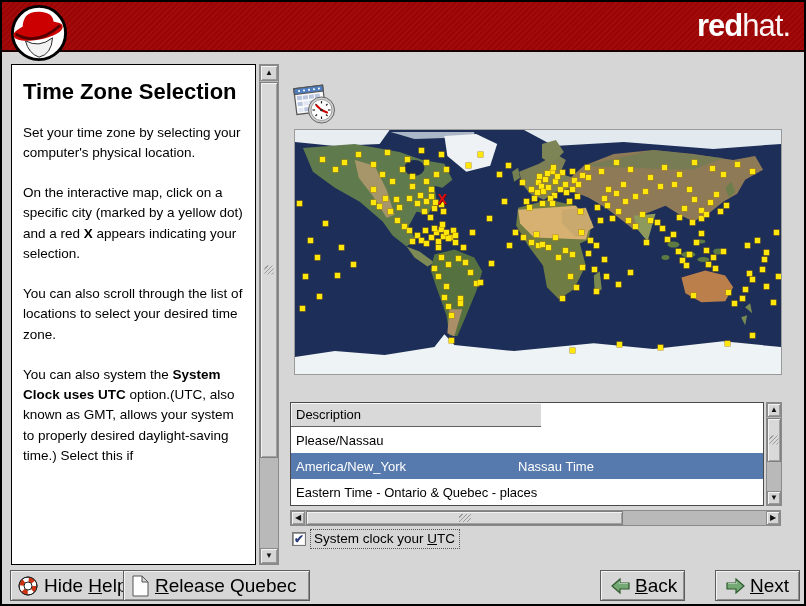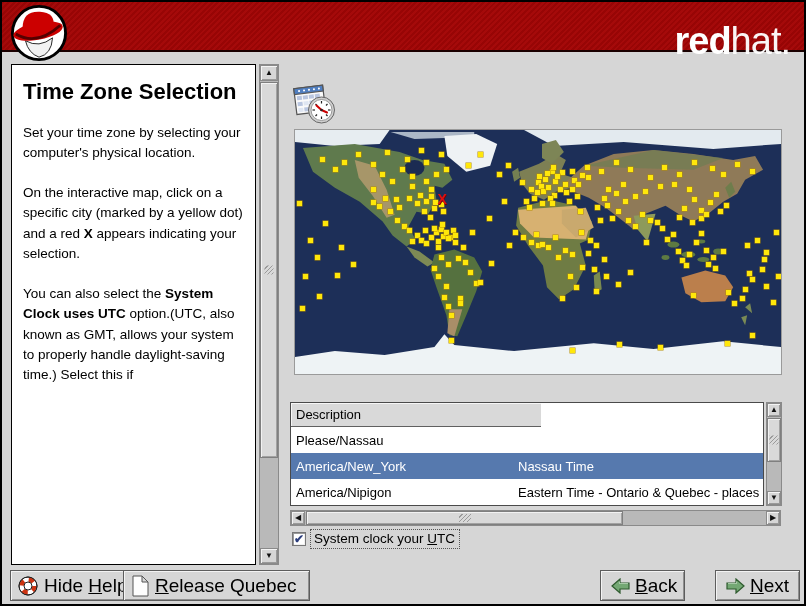--- a/index.html
+++ b/index.html
@@ -5,21 +5,21 @@
   * { box-sizing: border-box; margin: 0; padding: 0; }
   html,body { width:806px; height:606px; }
   body { font-family:"Liberation Sans", sans-serif; background:#888; }
   .window { position:relative; width:806px; height:606px; background:#d6d6d6; border:2px solid #000; overflow:hidden; }
 
   
   .topbar { position:absolute; left:0; top:0; width:802px; height:50px;
     background:#a30505;
     background-image:repeating-linear-gradient(135deg, rgba(0,0,0,0.07) 0 2px, rgba(255,255,255,0.02) 2px 4px);
     border-bottom:2px solid #1a0000; }
-  .wordmark { position:absolute; right:14px; top:18px; color:#fff; font-size:38px; letter-spacing:-1px;margin-left:19px; }
+  .wordmark { position:absolute; right:14px; top:6px; color:#fff; font-size:31px; letter-spacing:-1px;margin-left:19px; }
   .wordmark .wm-bold { font-weight:700; }
   .wordmark .wm-light { font-weight:400; opacity:0.96; }
   .logo { position:absolute; left:8px; top:2px; width:58px; height:58px; z-index:5; }
 
   
   .help-panel { position:absolute; left:9px; top:62px; width:245px; height:501px;
     background:#fff; border:1px solid #000; overflow:hidden; padding:12px 10px 0 11px; color:#000; }
   .help-title { font-size:22px; font-weight:700; line-height:1.35; margin-bottom:16px; letter-spacing:0; }
   .help-body p { font-size:13.5px; line-height:1.5; margin-bottom:20px; }
   .help-body b { font-weight:700; }
@@ -112,21 +112,22 @@
     <path d="M13,25 Q13,7 31,8 Q47,9 45,23 L44,30 Q29,39 14,31 Z" fill="#cc0000"></path>
     <ellipse cx="29" cy="28" rx="26" ry="9" fill="#cc0000" transform="rotate(-11 29 28)"></ellipse>
     <path d="M6,31 Q28,44 52,22" stroke="#550000" stroke-width="3" fill="none"></path>
   </svg>
 
   <div class="help-panel">
     <div class="help-title">Time Zone Selection</div>
     <div class="help-body" id="help-paragraphs">
         <p><span>Set your time zone by selecting your computer's physical location.</span></p>
         <p><span>On the interactive map, click on a specific city (marked by a yellow dot) and a red </span><b>X</b><span> appears indicating your selection.</span></p>
-        <p><span>You can also select the </span><b>System Clock uses UTC</b><span> option.(UTC, also known as GMT, allows your system to properly handle daylight-saving time.) Select this if</span></p>
+        <p><span>You can also scroll through the list of locations to select your desired time zone.</span></p>
+        <p><span>You can also system the </span><b>System Clock uses UTC</b><span> option.(UTC, also known as GMT, allows your system to properly desired daylight-saving time.) Select this if</span></p>
       </div>
   </div>
 
   <div class="sb help-sb">
     <div class="sb-btn up">▲</div>
     <div class="sb-thumb">
         <span class="sb-grip"></span>
       </div>
     <div class="sb-btn down">▼</div>
   </div>
@@ -469,21 +470,20 @@
     <div id="tz-rows">
         <div class="trow">
           <div class="cell loc">Please/Nassau</div>
           <div class="cell desc"></div>
         </div>
         <div class="trow selected">
           <div class="cell loc">America/New_York</div>
           <div class="cell desc">Nassau Time</div>
         </div>
         <div class="trow">
-          <div class="cell loc">America/Nipigon</div>
           <div class="cell desc">Eastern Time - Ontario &amp; Quebec - places th</div>
         </div>
       </div>
   </div>
 
   <div class="sb tz-vsb">
     <div class="sb-btn up">▲</div>
     <div class="sb-thumb">
         <span class="sb-grip"></span>
       </div>

